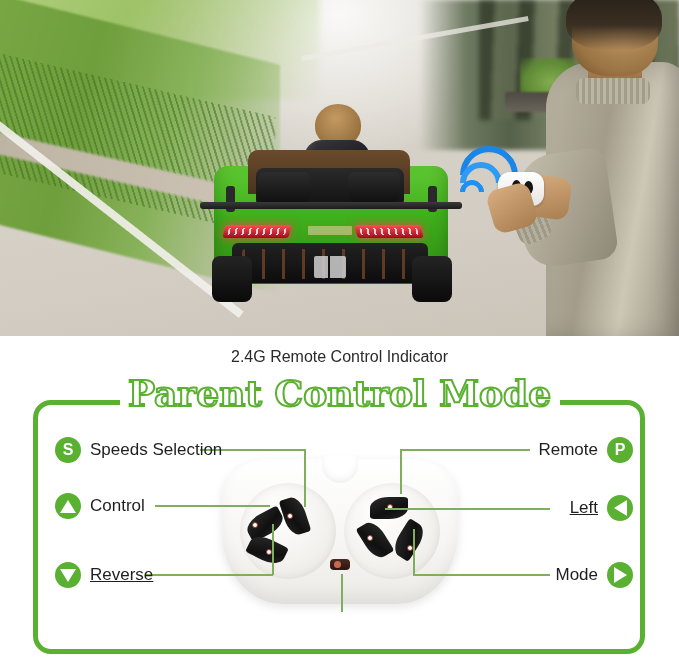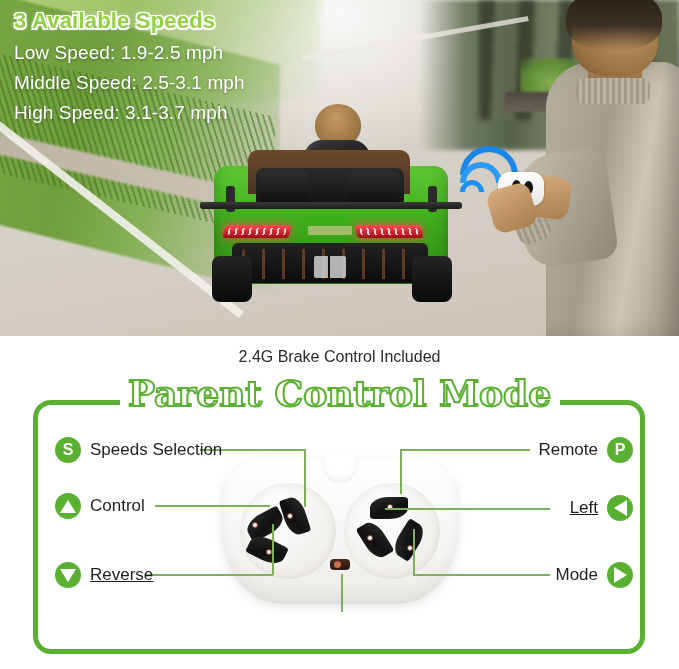--- a/index.html
+++ b/index.html
@@ -594,31 +594,25 @@
     <div class="man-collar"></div>
     <div class="man-head"></div>
     <div class="man-hair"></div>
     <div class="hand-r"></div>
     <div class="remote-mini"></div>
     <div class="remote-mini-b1"></div>
     <div class="remote-mini-b2"></div>
     <div class="hand-l"></div>
   </div>
 
-  <div class="speeds">
-    <div class="speeds-title">3 Available Speeds</div>
-    <div class="speed-line">Low Speed: 1.9-2.5 mph</div>
-    <div class="speed-line">Middle Speed: 2.5-3.1 mph</div>
-    <div class="speed-line">High Speed: 3.1-3.7 mph</div>
-  </div>
 </div>
 
 <div class="bottom">
 
-  <div class="caption">2.4G Brake Control Included</div>
+  <div class="caption">2.4G Remote Control Indicator</div>
 
   <div class="frame"></div>
   <div class="frame-gap"></div>
   <div class="title">Parent Control Mode</div>
 
   <div class="remote">
     <div class="remote-notch"></div>
 
     <div class="pad pad-l">
       <div class="btn" style="left:6px;  top:30px; transform:rotate(-28deg);"></div>

